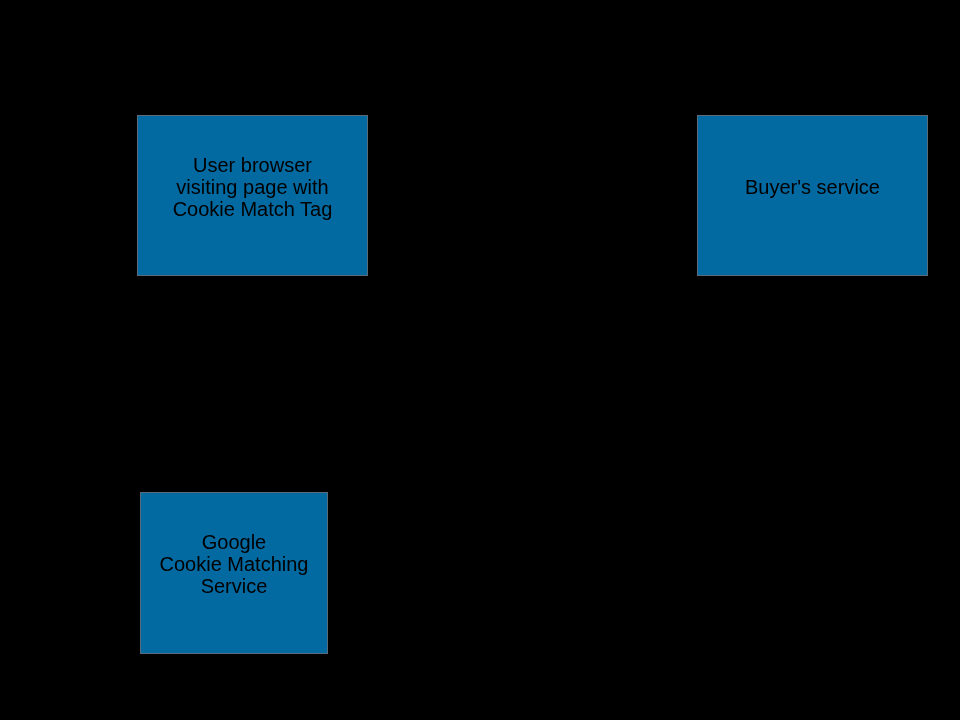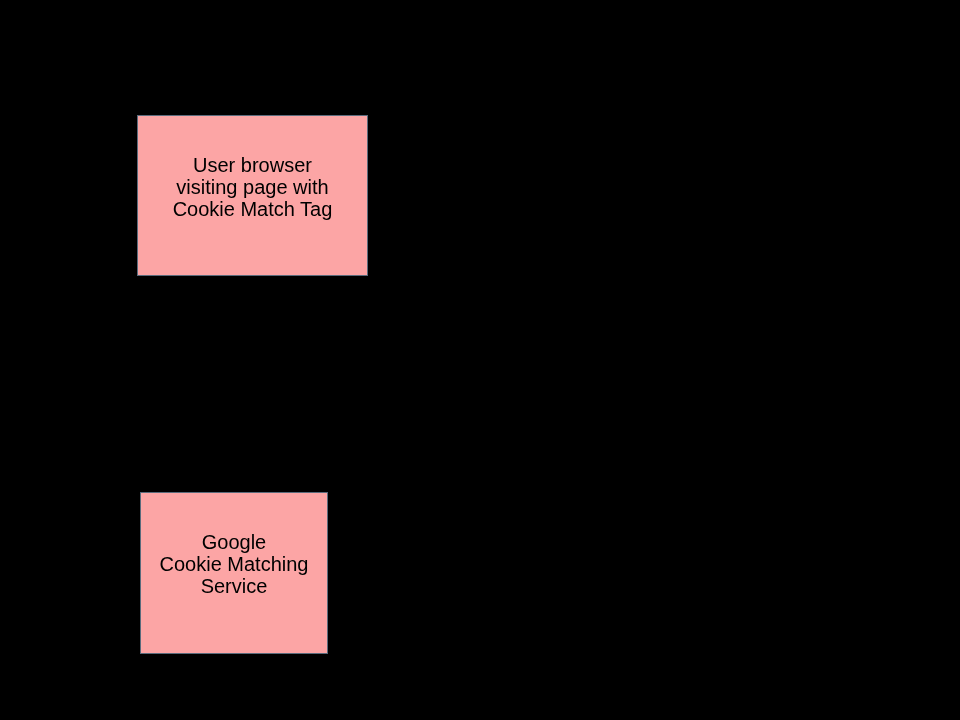--- a/index.html
+++ b/index.html
@@ -11,21 +11,21 @@
     position: relative;
     width: 960px;
     height: 720px;
     background: #000000;
     overflow: hidden;
     font-family: "Liberation Sans", sans-serif;
   }
   .node {
     position: absolute;
     box-sizing: border-box;
-    background: #fca5a5;
+    background: #0369a1;
     border: 1px solid #5a6b7c;
     display: flex;
     align-items: center;
     justify-content: center;
     text-align: center;
   }
   .node-label {
     display: block;
     white-space: pre-line;
     font-size: 20px;
@@ -41,20 +41,23 @@
 <body>
 
 <div class="canvas">
 
   <div class="node node-user-browser">
     <span class="node-label">User browser
 visiting page with
 Cookie Match Tag</span>
   </div>
 
+  <div class="node node-buyers-service">
+    <span class="node-label">Buyer's service</span>
+  </div>
 
   <div class="node node-google-cms">
     <span class="node-label">Google
 Cookie Matching
 Service</span>
   </div>
 
 </div>
 
 </body></html>

